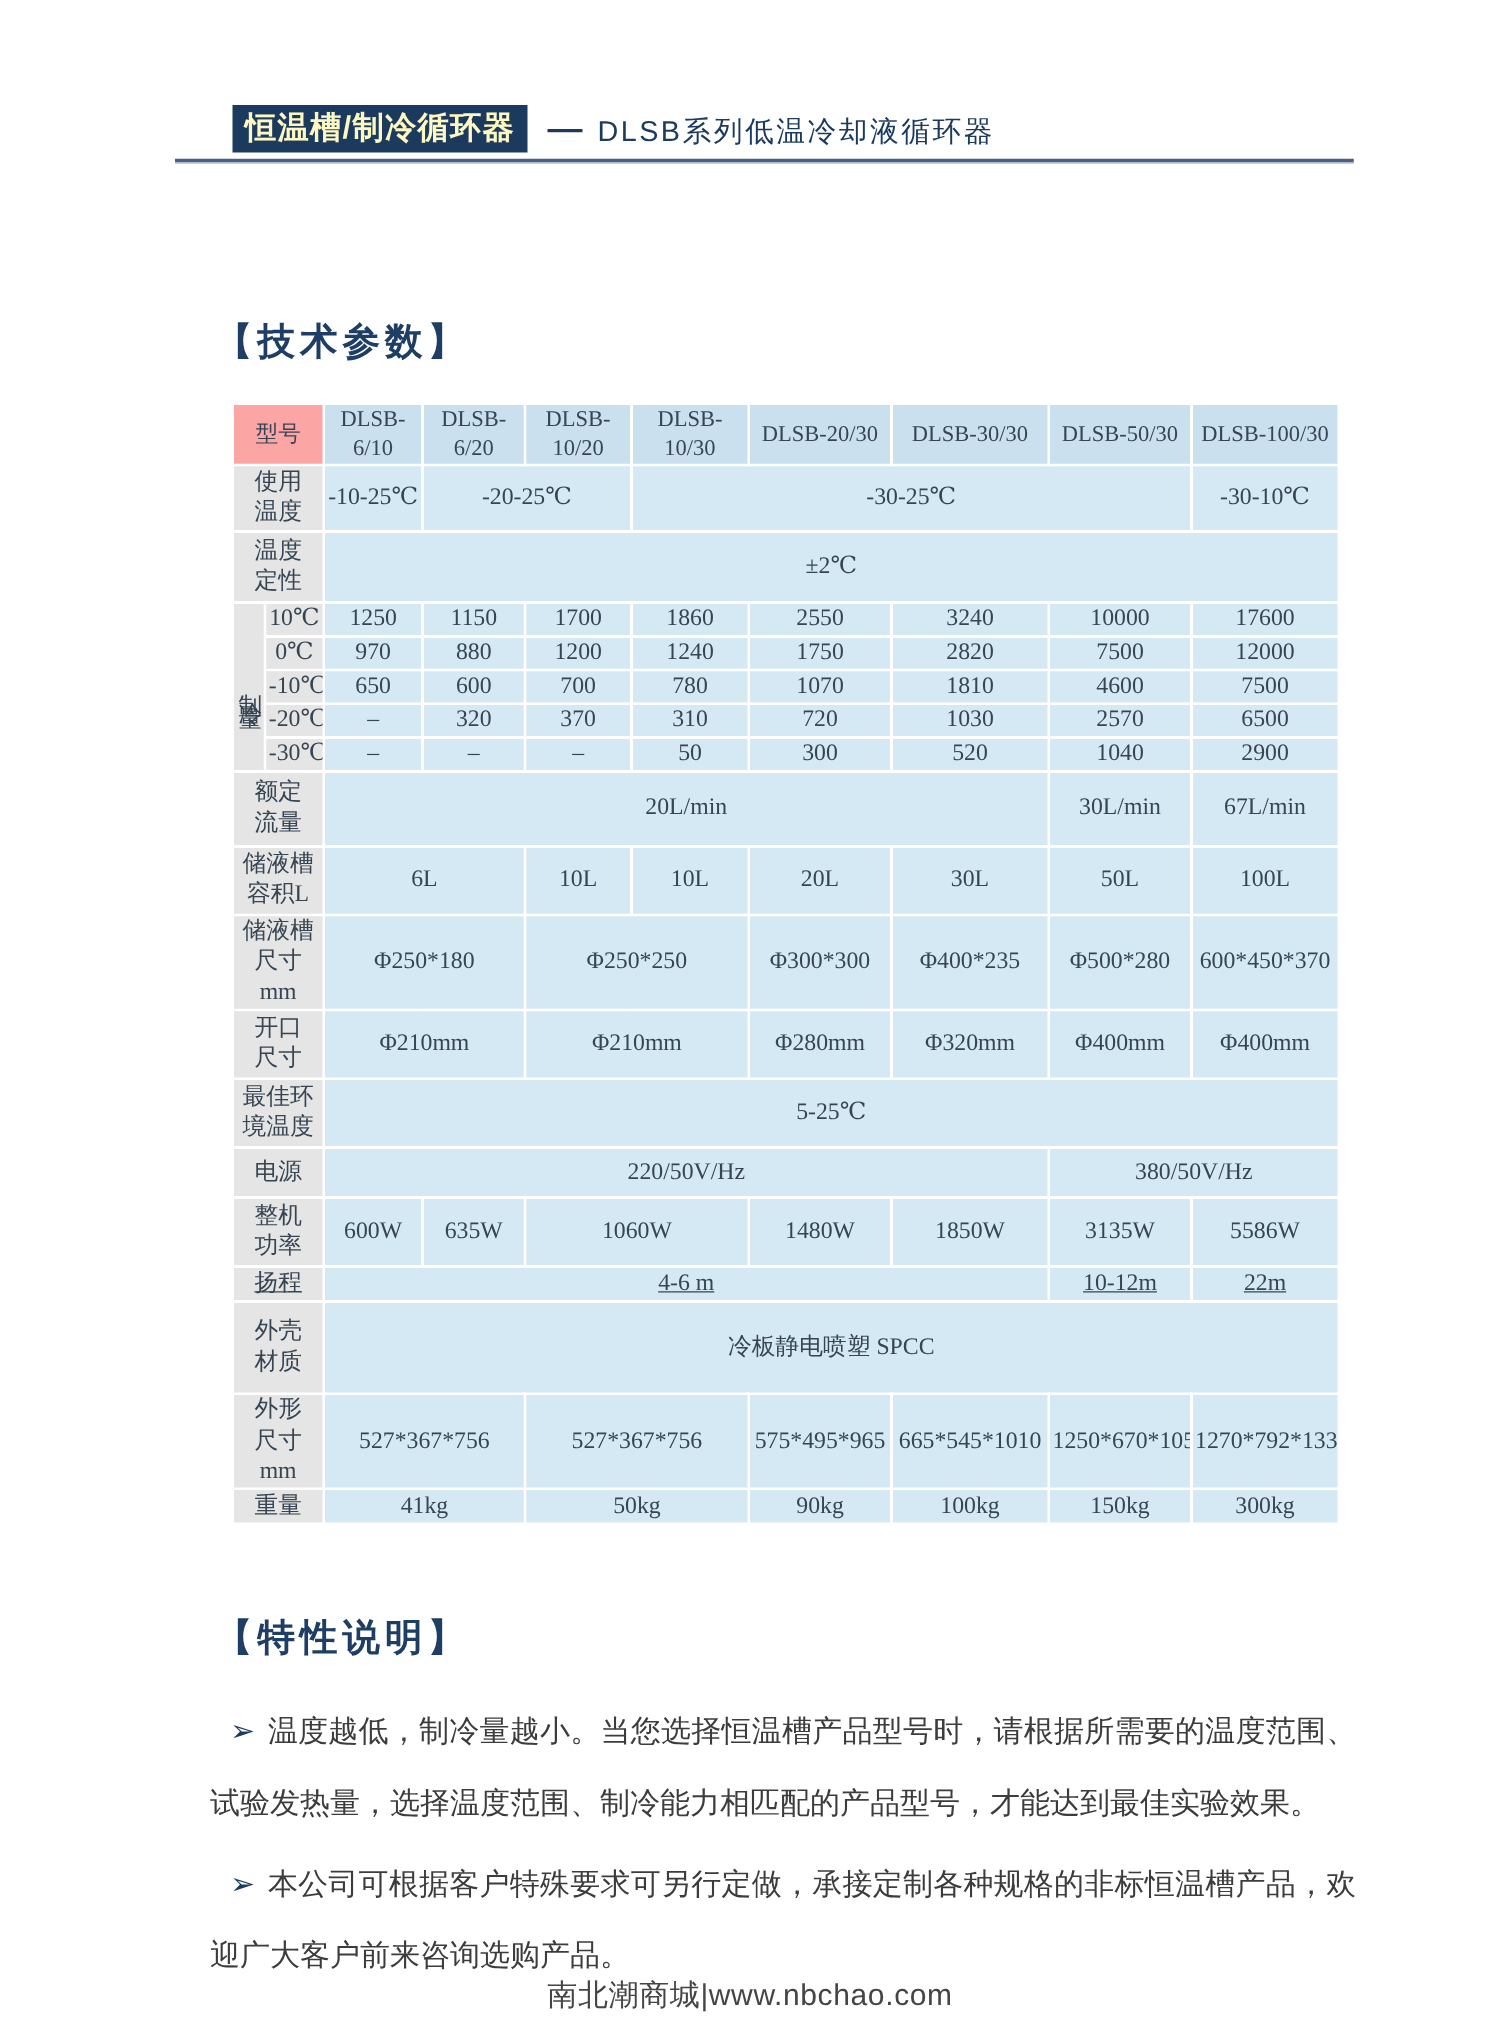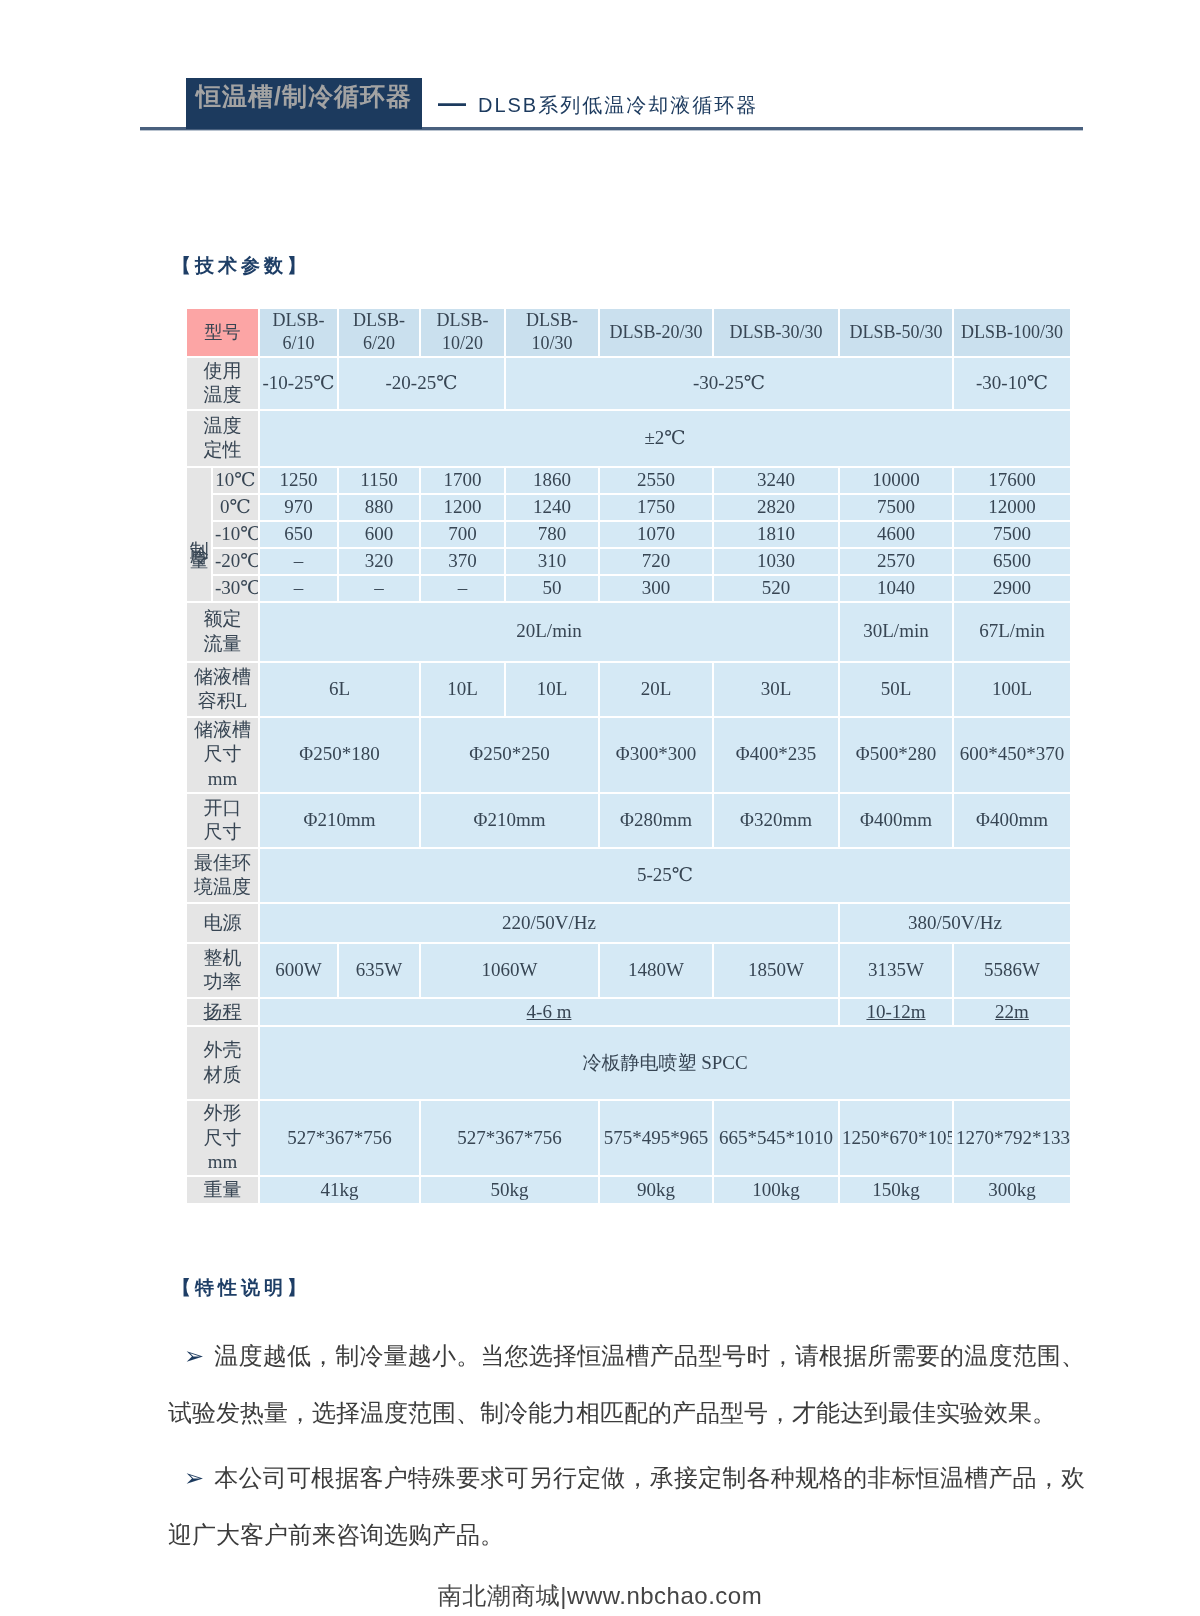--- a/index.html
+++ b/index.html
@@ -3,29 +3,29 @@
 <meta charset="utf-8">
 <style>
   html,body{margin:0;padding:0;background:#ffffff;}
   body{width:1200px;height:1616px;position:relative;
        font-family:"Liberation Sans","DejaVu Sans",sans-serif;color:#3b3b3b;}
 
   .page{width:1200px;height:1616px;overflow:hidden;}
 
   
   .header-row{margin:84px 0 0 186px;height:38px;display:flex;align-items:center;}
-  .brand-badge{background:#1c3a5e;color:#a3a3a3;font-weight:bold;font-size:25px;
-               letter-spacing:1px;padding:3px 10px 18px 10px;line-height:1.2;}
+  .brand-badge{background:#1c3a5e;color:#fef9c3;font-weight:bold;font-size:25px;
+               letter-spacing:1px;padding:3px 10px 5px 10px;line-height:1.2;}
   .sep-dash{color:#1c3a5e;font-weight:bold;font-size:28px;margin:0 12px 0 16px;line-height:1;}
-  .series-subtitle{color:#1c3a5e;font-size:20px;letter-spacing:2px;padding-top:4px;}
+  .series-subtitle{color:#1c3a5e;font-size:23px;letter-spacing:2px;padding-top:4px;}
   .header-rule{margin:5px 0 0 140px;width:943px;height:0;
                border-top:3px solid #49607e;border-bottom:1px solid #b9c3cf;}
 
   
-  .section-title{color:#1e3e66;font-size:19px;font-weight:600;letter-spacing:4px;margin:0;}
+  .section-title{color:#1e3e66;font-size:30px;font-weight:600;letter-spacing:4px;margin:0;}
   #tech-title{margin:122px 0 0 172px;}
   #feat-title{margin:70px 0 0 172px;}
 
   
   table.spec{border-collapse:collapse;table-layout:fixed;width:885px;
              margin:28px 0 0 185px;
              font-family:"Liberation Serif","DejaVu Serif",serif;
              font-size:19px;color:#374553;}
   table.spec td{border:2px solid #ffffff;text-align:center;vertical-align:middle;
                 padding:0 2px;overflow:hidden;background:#d5e9f5;line-height:1.3;}

